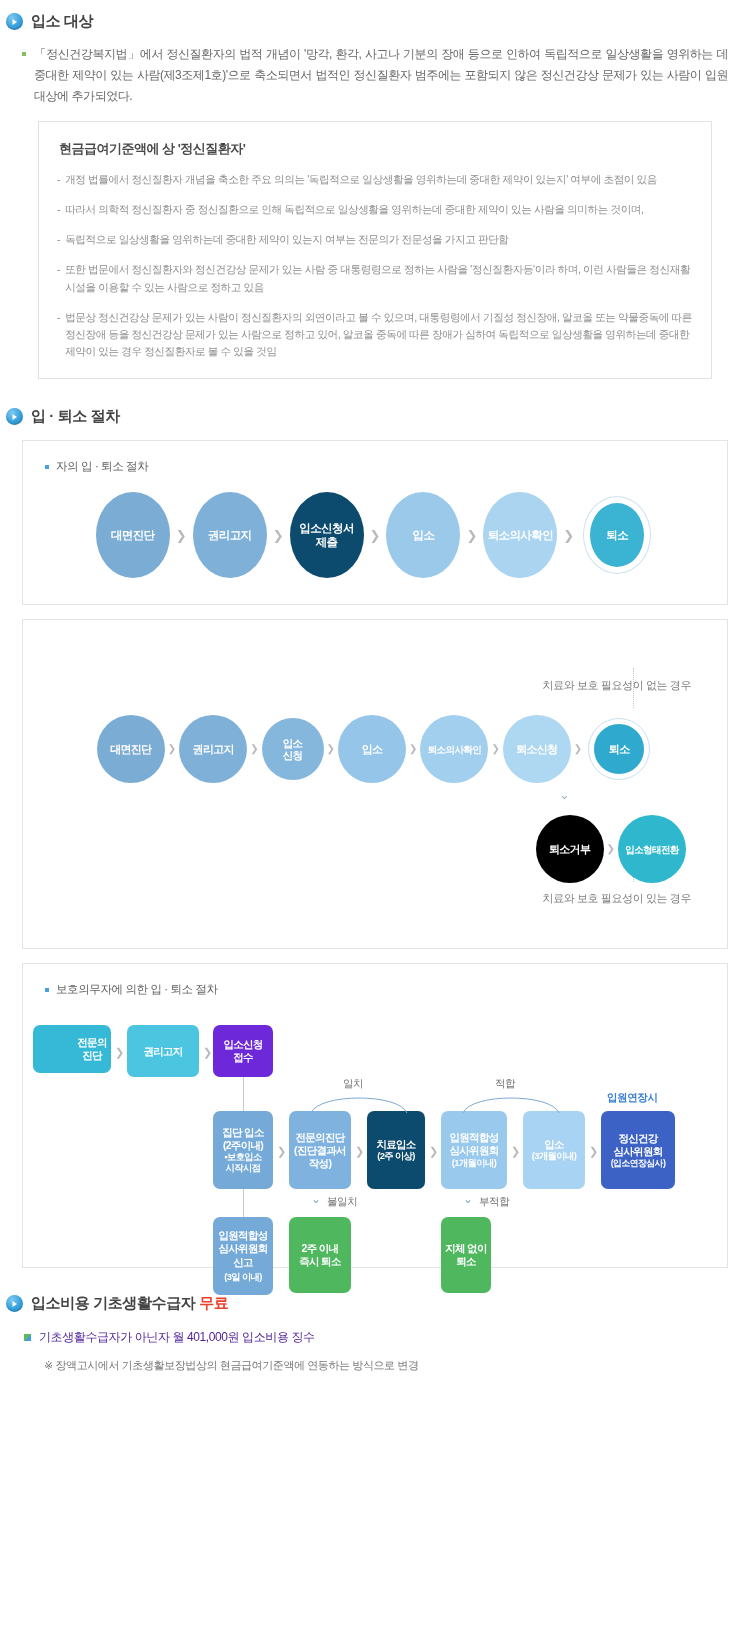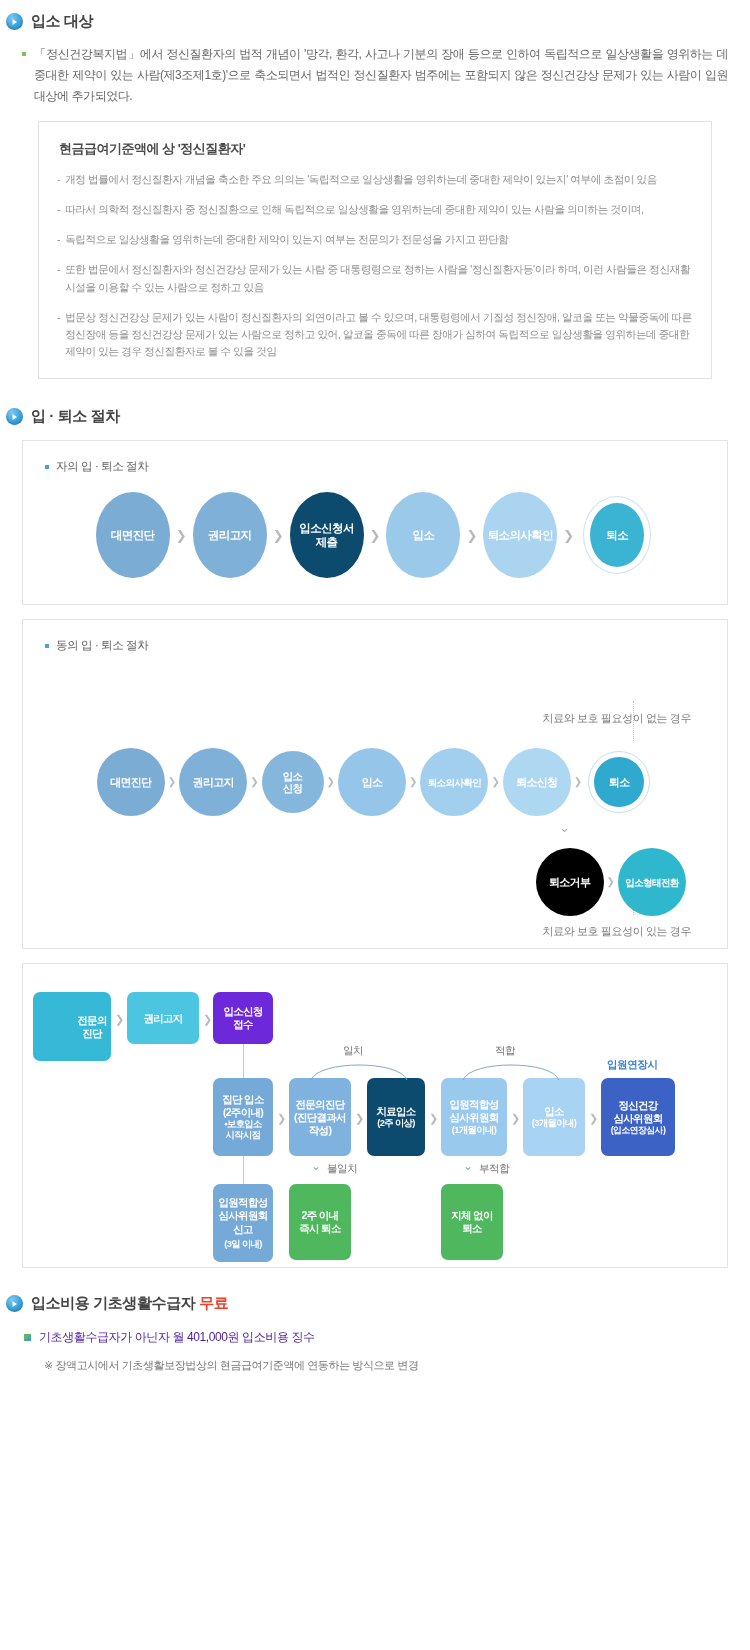--- a/index.html
+++ b/index.html
@@ -358,24 +358,20 @@
 
     <div class="oval-wrap">
       <div class="oval final" style="background:#3bb3d3;">
         <span>퇴소</span>
         </div>
     </div>
   </div>
 </div>
 
 <div class="panel" style="height:330px;">
-  <div class="panel-label">
-    <span class="sq"></span>
-    <span>동의 입 · 퇴소 절차</span>
-  </div>
 
   <div class="flow2">
     <div class="f2-caption-top">치료와 보호 필요성이 없는 경우</div>
 
     <div class="vdots" style="top:48px; left:610px; height:40px;"></div>
 
     <div class="vdots" style="top:214px; left:610px; height:48px;"></div>
 
     <div class="f2-row">
       <div class="circ c-lg" style="background:#7bacd4;">
@@ -426,24 +422,28 @@
       <div class="circ c-lg" style="background:#2fb7cd; font-size:9.6px;">
         <span>입소형태전환</span>
         </div>
     </div>
 
     <div class="f2-caption-bot">치료와 보호 필요성이 있는 경우</div>
   </div>
 </div>
 
 <div class="panel" style="height:305px;">
+  <div class="panel-label">
+    <span class="sq"></span>
+    <span>보호의무자에 의한 입 · 퇴소 절차</span>
+  </div>
 
   <div class="flow3">
 
-    <div class="rbox" style="left:10px; top:22px; width:78px; height:69px; background:#35b9d6;padding-left:43px;">
+    <div class="rbox" style="left:10px; top:22px; width:78px; height:48px; background:#35b9d6;padding-left:43px;">
       <span>전문의 진단</span>
       </div>
     <span class="achev" style="left:92px; top:44px;">❯</span>
 
     <div class="rbox" style="left:104px; top:22px; width:72px; height:52px; background:#4cc6e0;">
       <span>권리고지</span>
       </div>
     <span class="achev" style="left:180px; top:44px;">❯</span>
 
     <div class="rbox" style="left:190px; top:22px; width:60px; height:52px; background:#6d28d9;">
@@ -518,21 +518,21 @@
       <span>심사위원회</span>
       <span>신고</span>
       <span class="sub" style="margin-top:3px;">(3일 이내)</span>
     </div>
 
     <div class="rbox" style="left:266px; top:214px; width:62px; height:76px; background:#4fb85e; flex-direction:column;">
       <span>2주 이내</span>
       <span>즉시 퇴소</span>
     </div>
 
-    <div class="rbox" style="left:418px; top:214px; width:62px; height:76px; background:#4fb85e; flex-direction:column;">
+    <div class="rbox" style="left:418px; top:214px; width:50px; height:76px; background:#4fb85e; flex-direction:column;">
       <span>지체 없이</span>
       <span>퇴소</span>
     </div>
 
   </div>
 </div>
 
 <div style="height:26px;"></div>
 
 <div class="sec-head">

